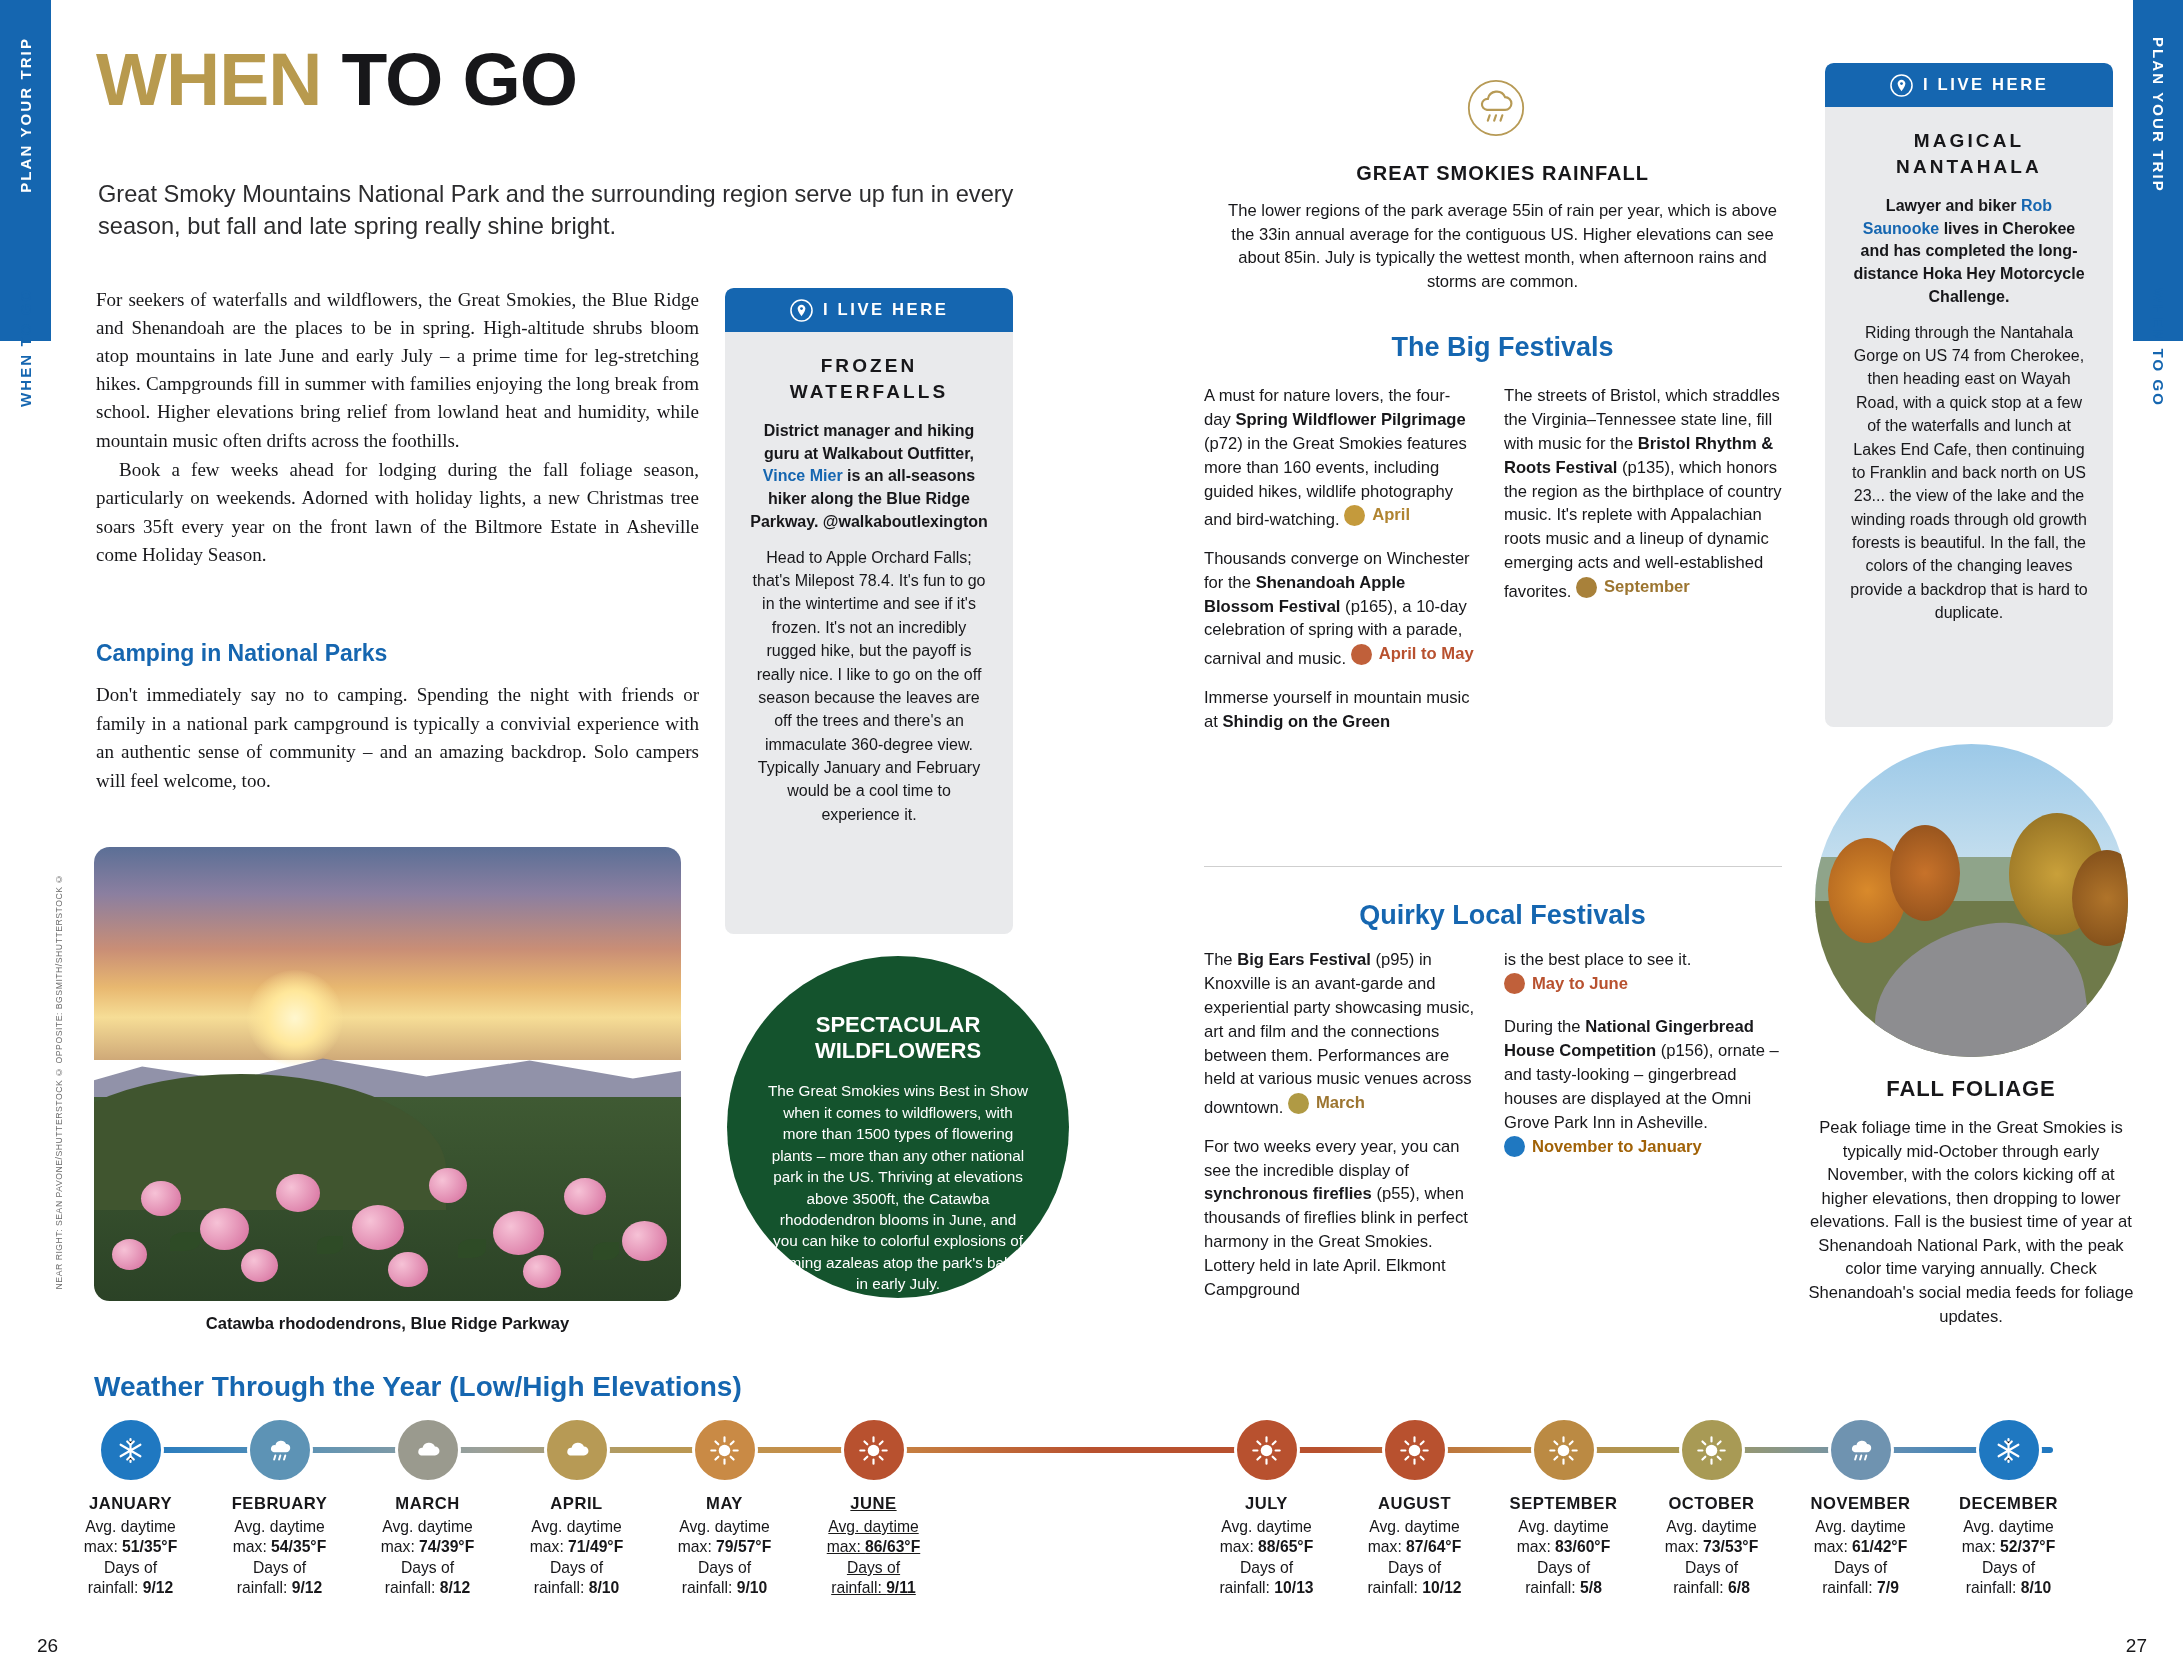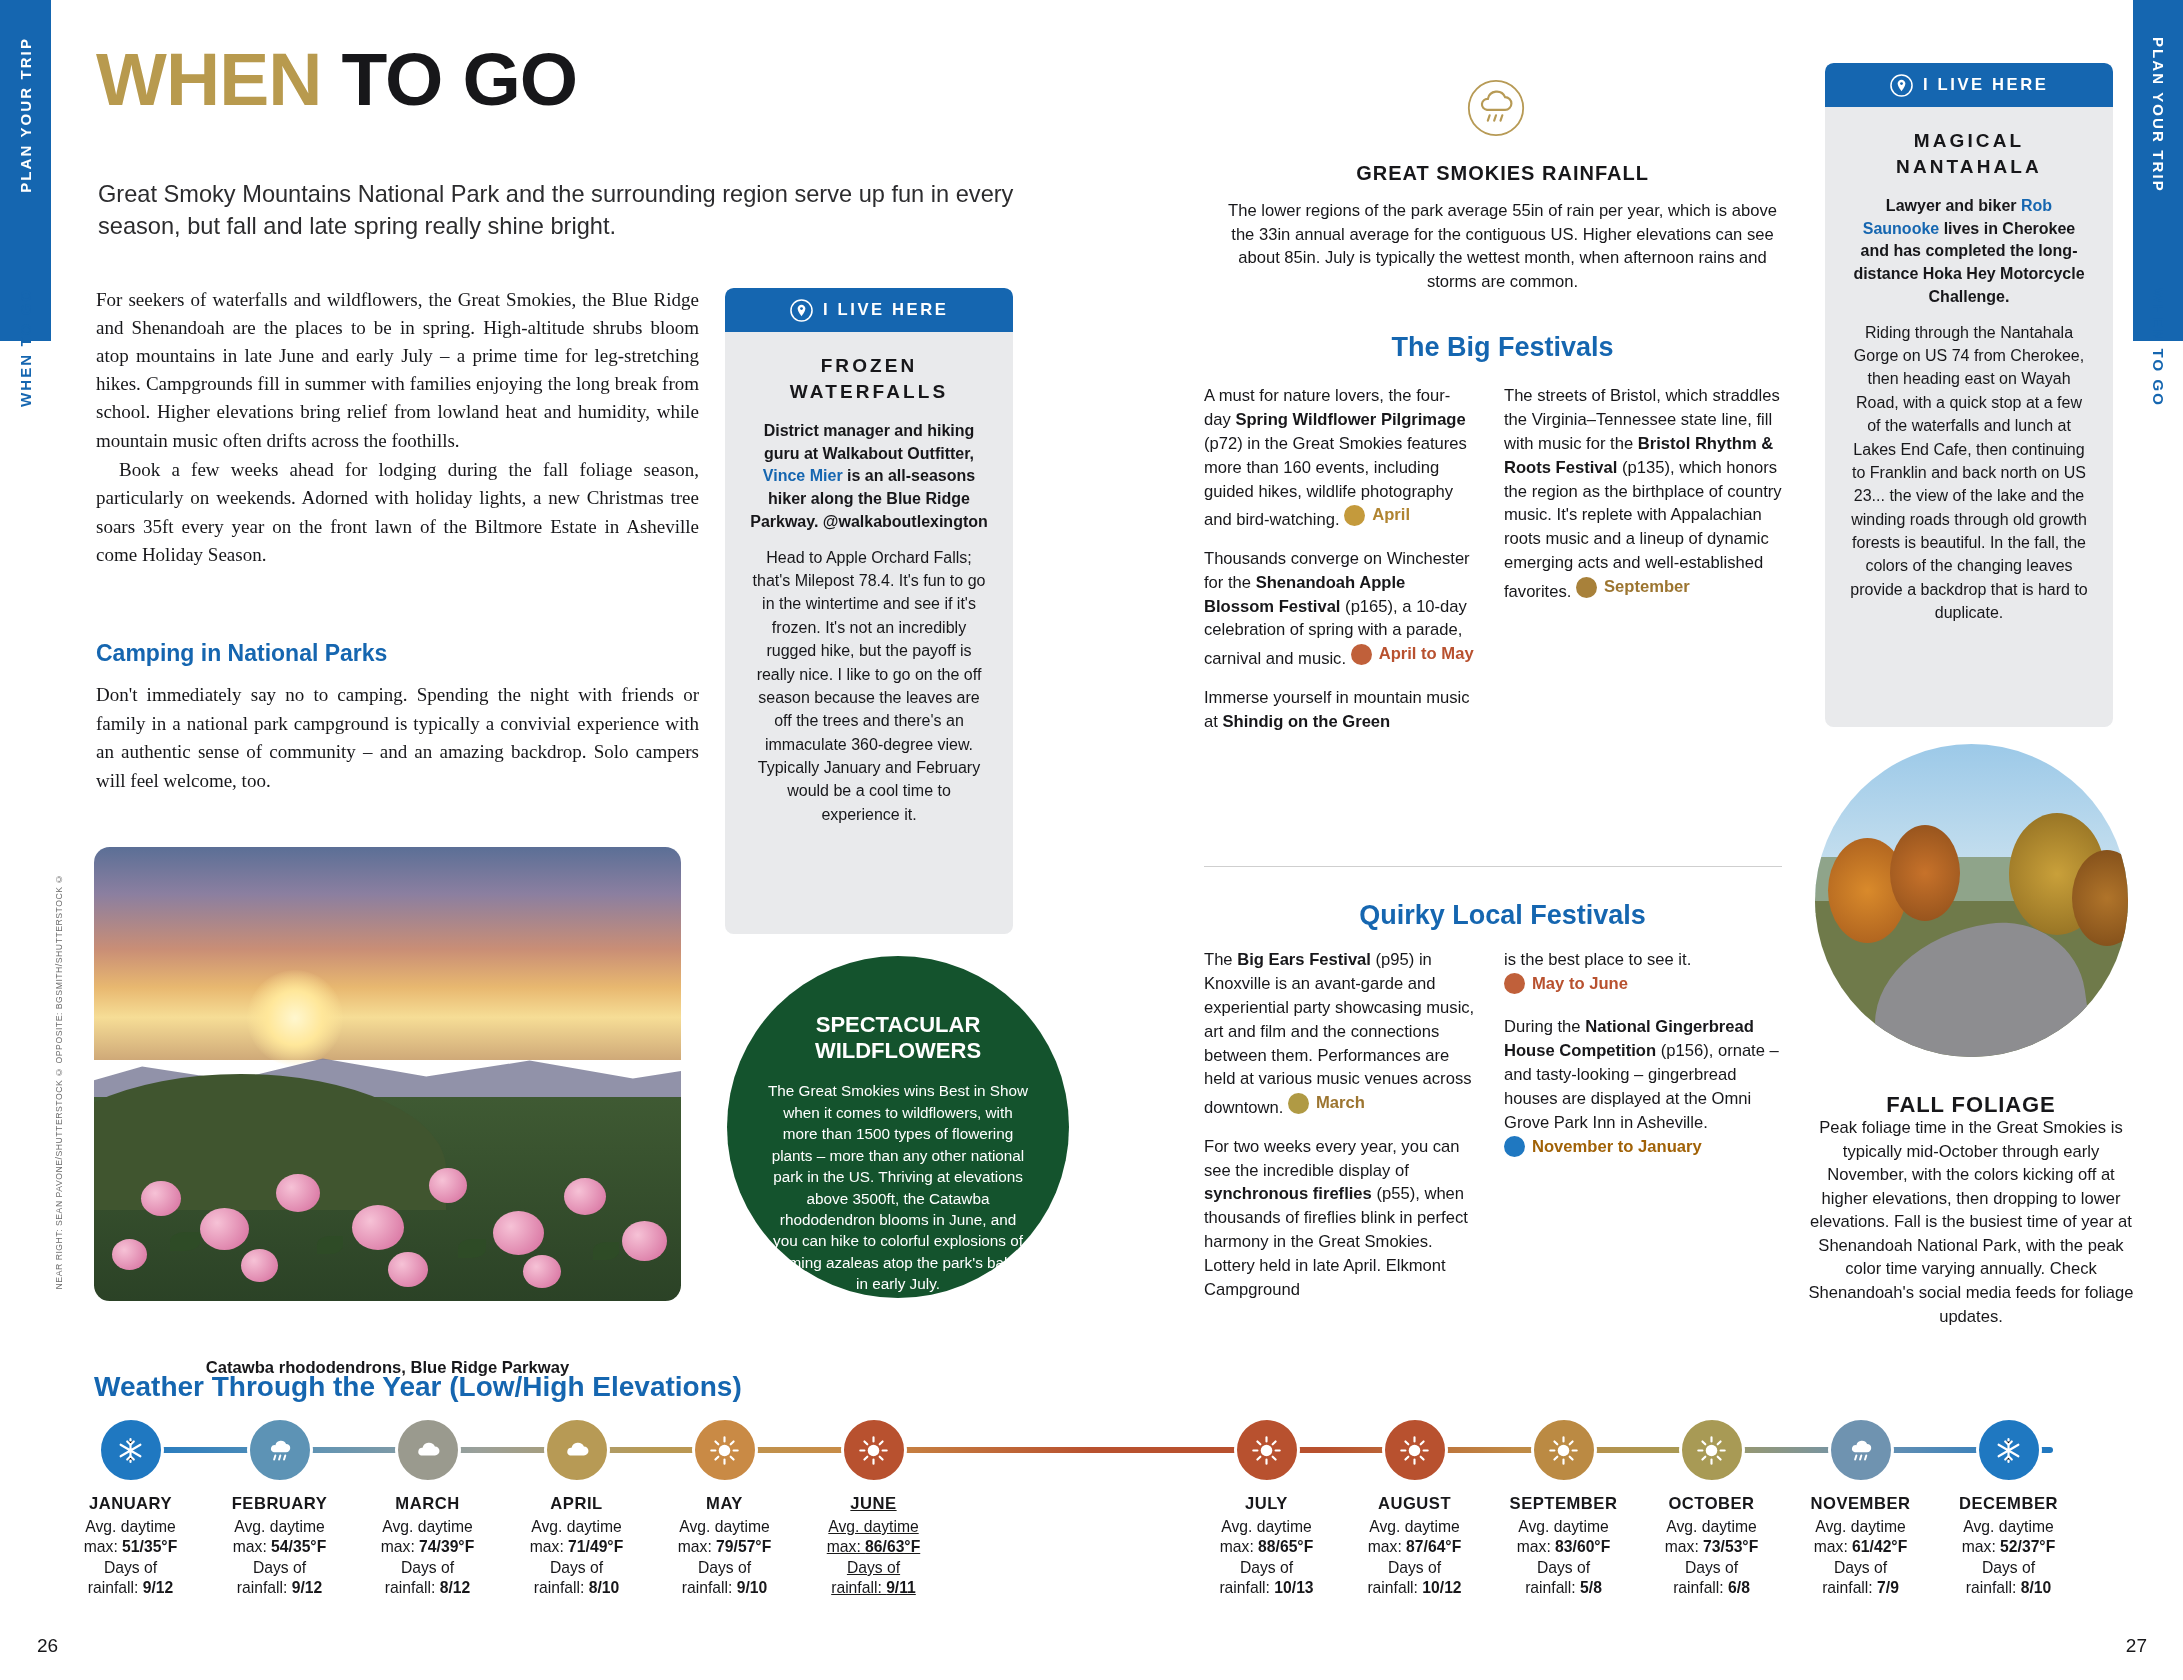--- a/index.html
+++ b/index.html
@@ -106,21 +106,21 @@
   .photo .fl {
     position:absolute; border-radius:50%;
     background:radial-gradient(circle at 35% 35%, #f6c2d6, #d4699a);
   }
   .photo .leaf {
     position:absolute; border-radius:50% 0 50% 0;
     background:#2e4b26;
   }
   .caption {
     position:absolute; left:94px; top:1314px; width:587px;
-    text-align:center; font-size:16.6px; font-weight:bold; color:#17171a;margin-top:44px;
+    text-align:center; font-size:16.6px; font-weight:bold; color:#17171a;
   }
   .credit {
     position:absolute; left:54px; top:873px;
     writing-mode:vertical-rl; transform:rotate(180deg);
     font-size:8.7px; letter-spacing:0.5px; color:#6b6b6b;
   }
 
   
   .ilh-box {
     position:absolute; background:#e9eaec; border-radius:8.7px;
@@ -216,21 +216,21 @@
   .fp-sky { position:absolute; inset:0 0 52% 0; background:linear-gradient(#9cc9e8,#cfe4f0); }
   .fp-far { position:absolute; left:0; top:36%; width:100%; height:18%; background:#8fa48a; }
   .fp-ground { position:absolute; left:0; top:50%; width:100%; height:50%; background:#6f7a4a; }
   .fp-road {
     position:absolute; left:18%; top:58%; width:68%; height:42%;
     background:#8d8d90; border-radius:60% 40% 0 0 / 70% 60% 0 0; transform:rotate(-8deg);
   }
   .fp-tree { position:absolute; border-radius:50%; }
   .foliage-title {
     position:absolute; left:1799px; top:1076px; width:344px; text-align:center;
-    font-size:22px; font-weight:bold; letter-spacing:0.9px; color:#17171a;margin-top:16px;
+    font-size:22px; font-weight:bold; letter-spacing:0.9px; color:#17171a;
   }
   .foliage-body {
     position:absolute; left:1806px; top:1116px; width:330px; text-align:center;
     font-size:16.6px; line-height:1.42; color:#17171a;
   }
 
   
   .weather-title {
     position:absolute; left:94px; top:1371px;
     font-size:28px; font-weight:bold; color:#1566b0;

